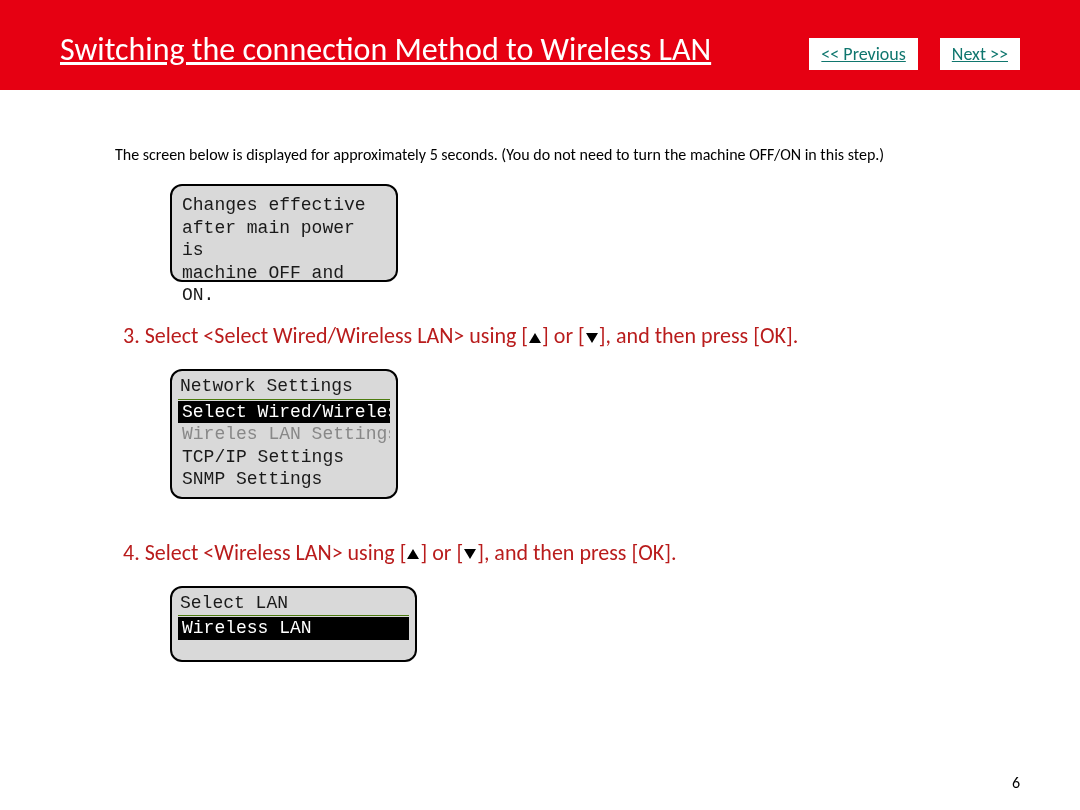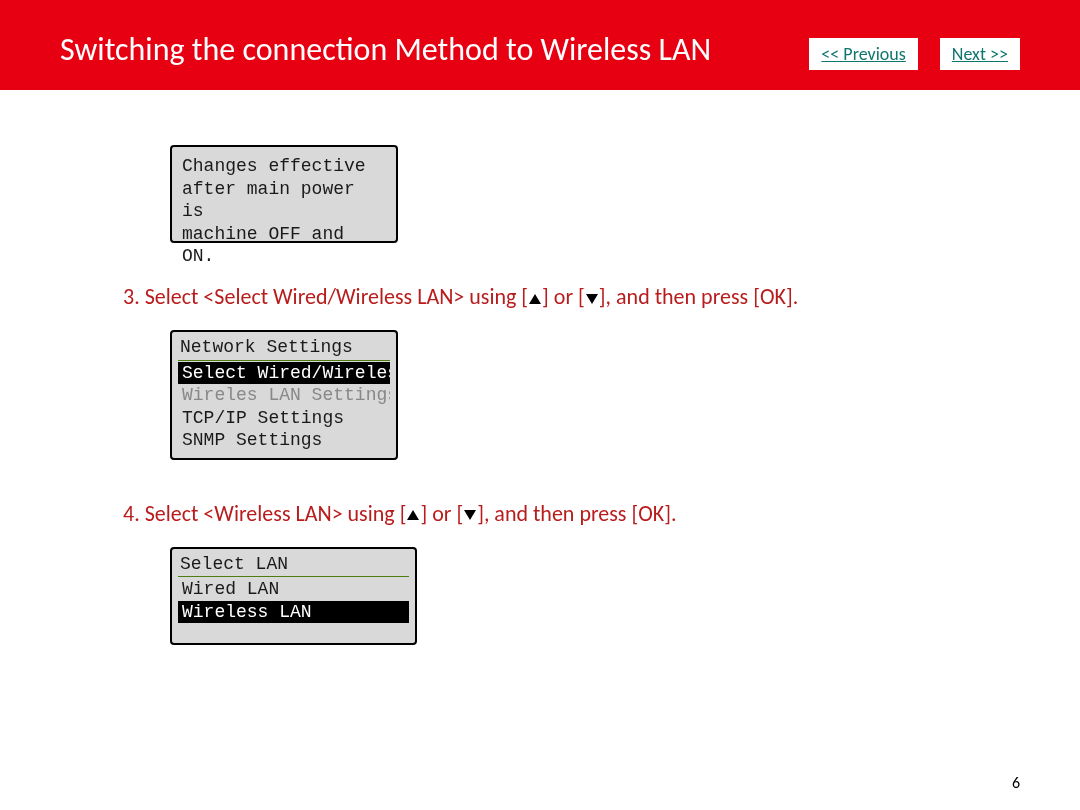--- a/index.html
+++ b/index.html
@@ -14,20 +14,21 @@
       background: #ffffff;
       position: relative;
     }
     .header {
       background: #e60012;
       color: #ffffff;
       padding: 30px 60px 20px 60px;
       display: flex;
       justify-content: space-between;
       align-items: center;
+      text-decoration: underline;
     }
     .header-title {
       font-size: 32px;
       font-weight: 400;
       line-height: 1.25;
     }
     .nav-buttons {
       display: flex;
       gap: 22px;
       margin-top: 8px;
@@ -46,21 +47,21 @@
       padding: 55px 115px 20px 115px;
     }
     .intro-text {
       font-size: 16px;
       color: #000;
       margin-bottom: 20px;
     }
     .lcd-screen {
       background: #d9d9d9;
       border: 2px solid #000;
-      border-radius: 4px;
+      border-radius: 12px;
       padding: 8px 10px;
       margin-left: 55px;
       margin-bottom: 40px;
       font-family: "Courier New", monospace;
       font-size: 18px;
       line-height: 1.25;
       color: #1a1a1a;
       display: inline-block;
     }
     .lcd-screen.screen1 {
@@ -133,20 +134,21 @@
 <div class="header">
   <div class="header-title">Switching the connection Method to Wireless LAN</div>
   <div class="nav-buttons">
     <button class="nav-btn">&lt;&lt; Previous</button>
     <button class="nav-btn">Next &gt;&gt;</button>
   </div>
 </div>
 
 <div class="content">
 
+  <p class="intro-text">The screen below is displayed for approximately 5 seconds. (You do not need to turn the machine OFF/ON in this step.)</p>
 
   <div class="lcd-screen screen1">
     <div>Changes effective</div>
     <div>after main power is</div>
     <div>machine OFF and ON.</div>
   </div>
 
   <p class="step-text">
     <span>3. Select &lt;Select Wired/Wireless LAN&gt; using [</span><span class="triangle-up"></span><span>] or [</span><span class="triangle-down"></span><span>], and then press [OK].</span>
   </p>
@@ -158,19 +160,18 @@
     <div class="lcd-item">TCP/IP Settings</div>
     <div class="lcd-item">SNMP Settings</div>
   </div>
 
   <p class="step-text">
     <span>4. Select &lt;Wireless LAN&gt; using [</span><span class="triangle-up"></span><span>] or [</span><span class="triangle-down"></span><span>], and then press [OK].</span>
   </p>
 
   <div class="lcd-screen screen3">
     <div class="lcd-title">Select LAN</div>
-    <div class="lcd-item">Wired LAN</div>
     <div class="lcd-item selected">Wireless LAN</div>
   </div>
 
 </div>
 
 <div class="page-number">6</div>
 
 </body></html>

